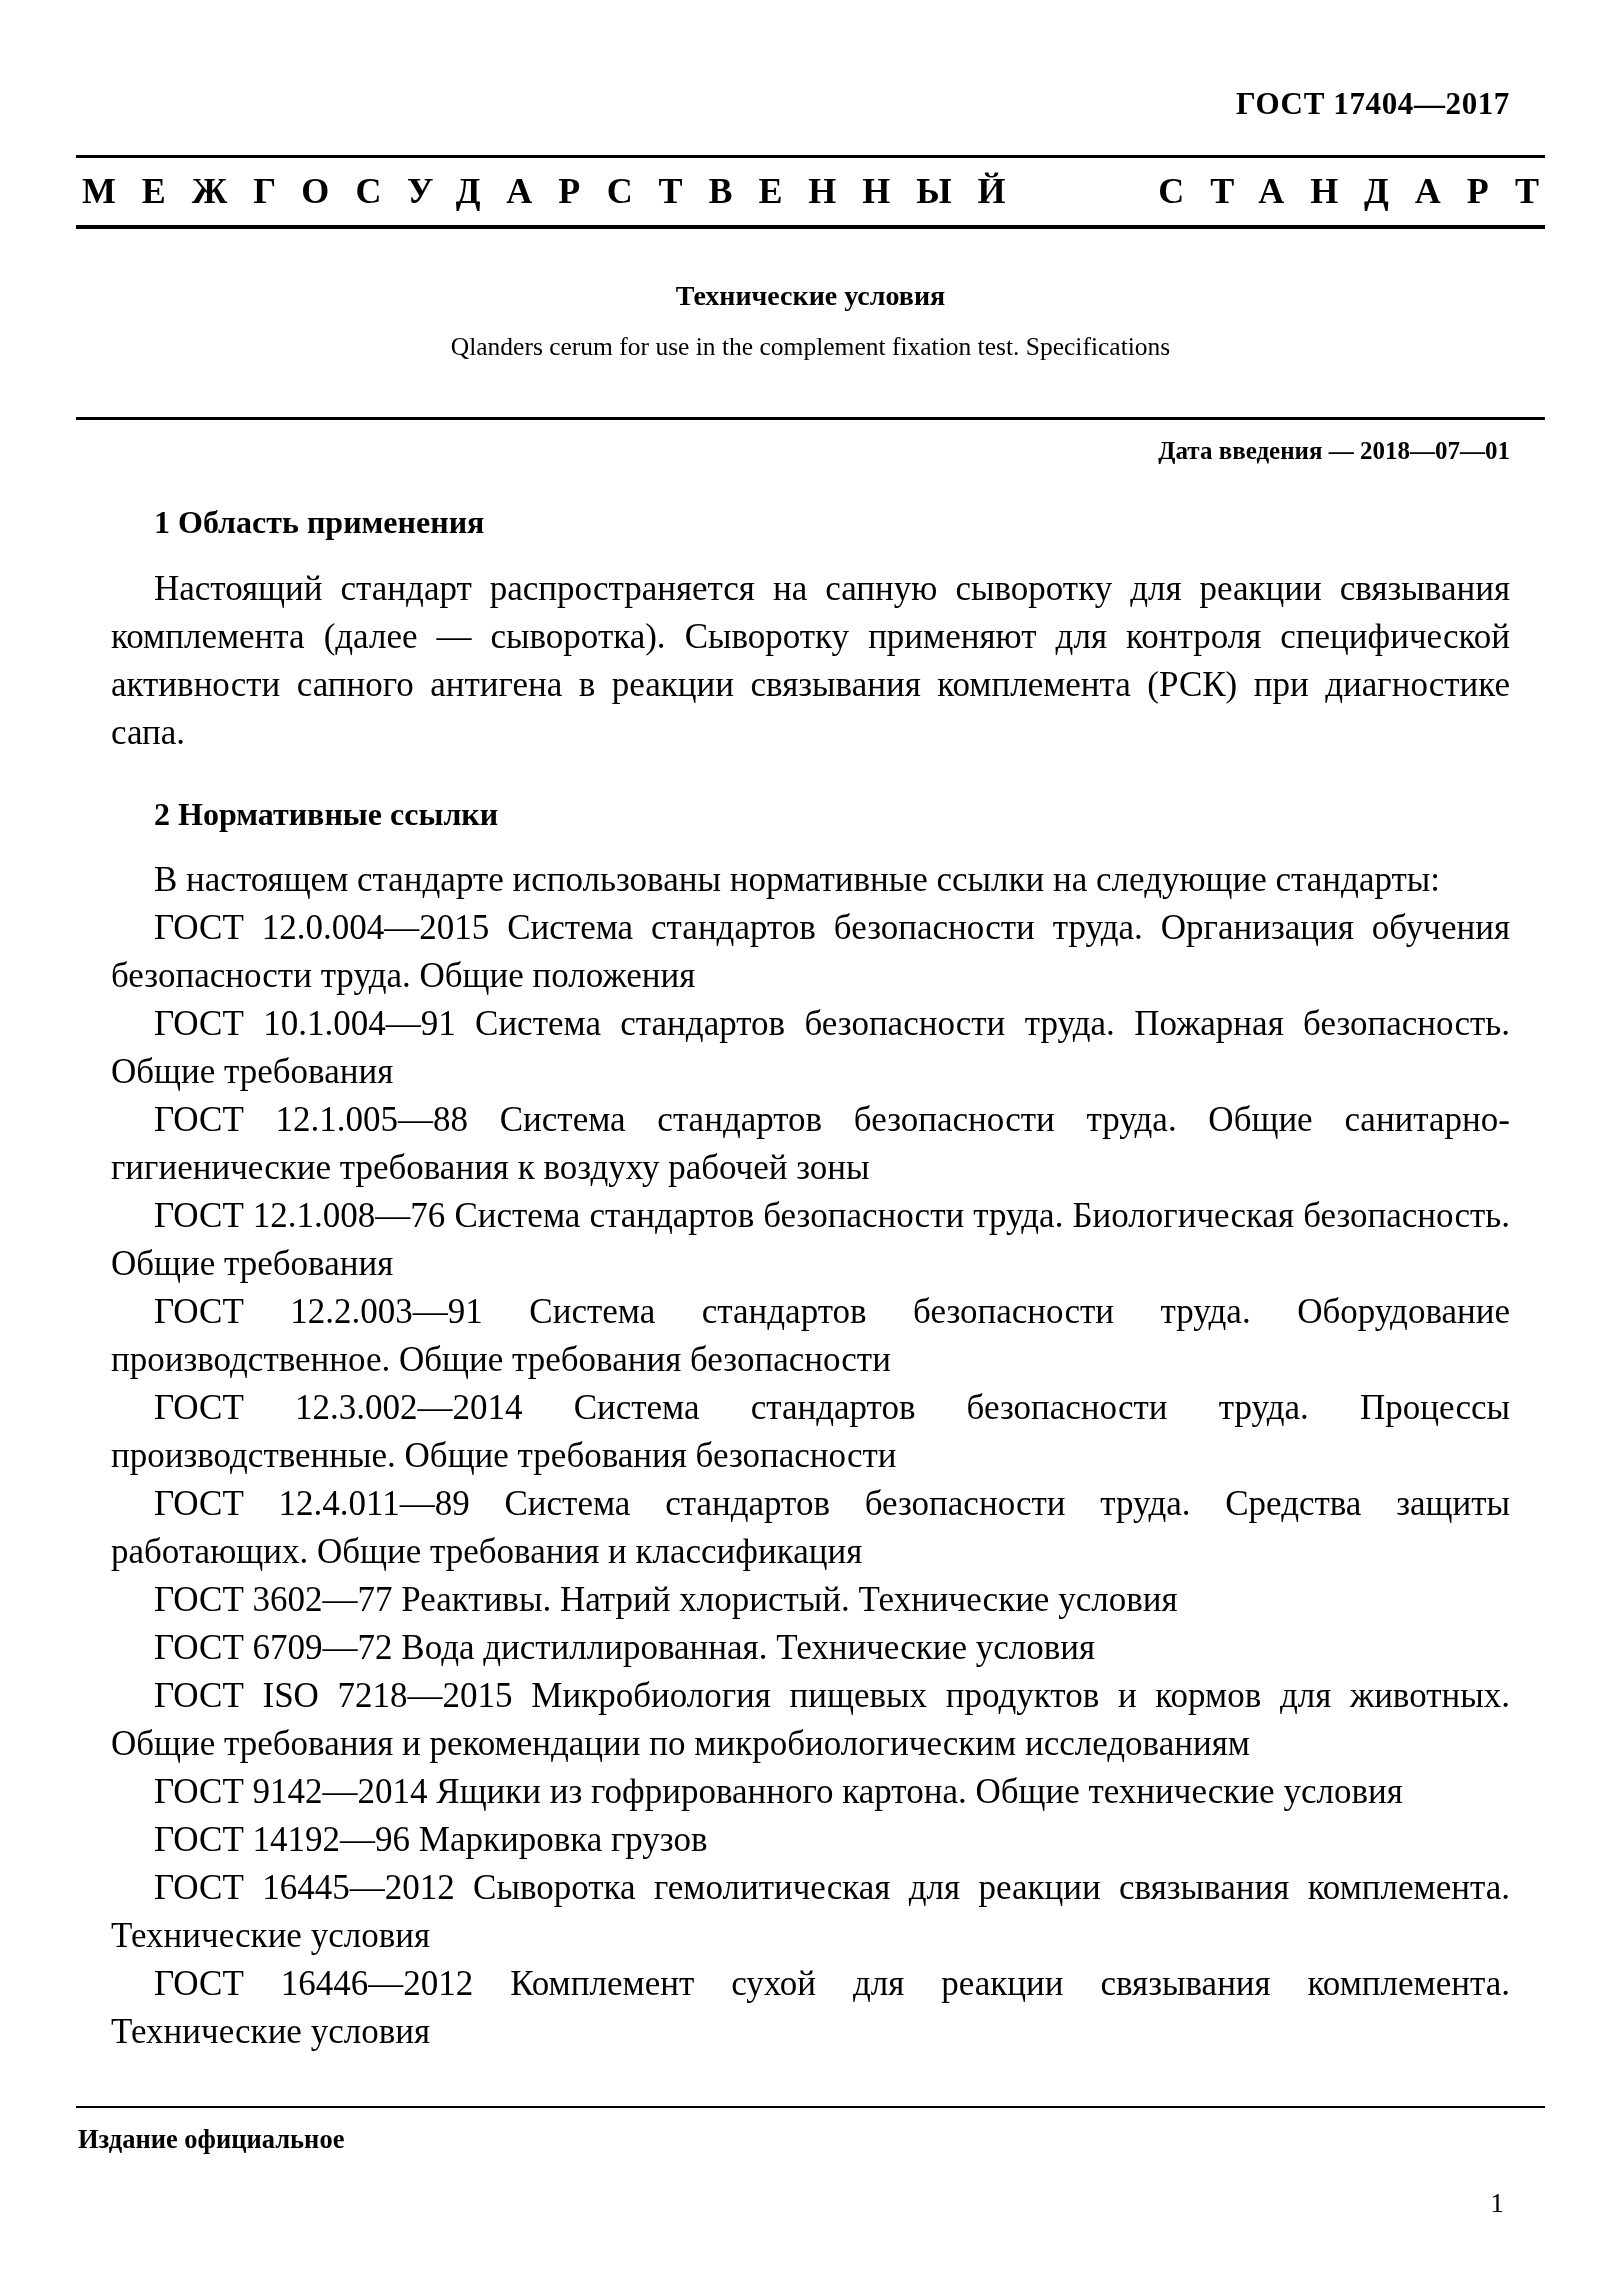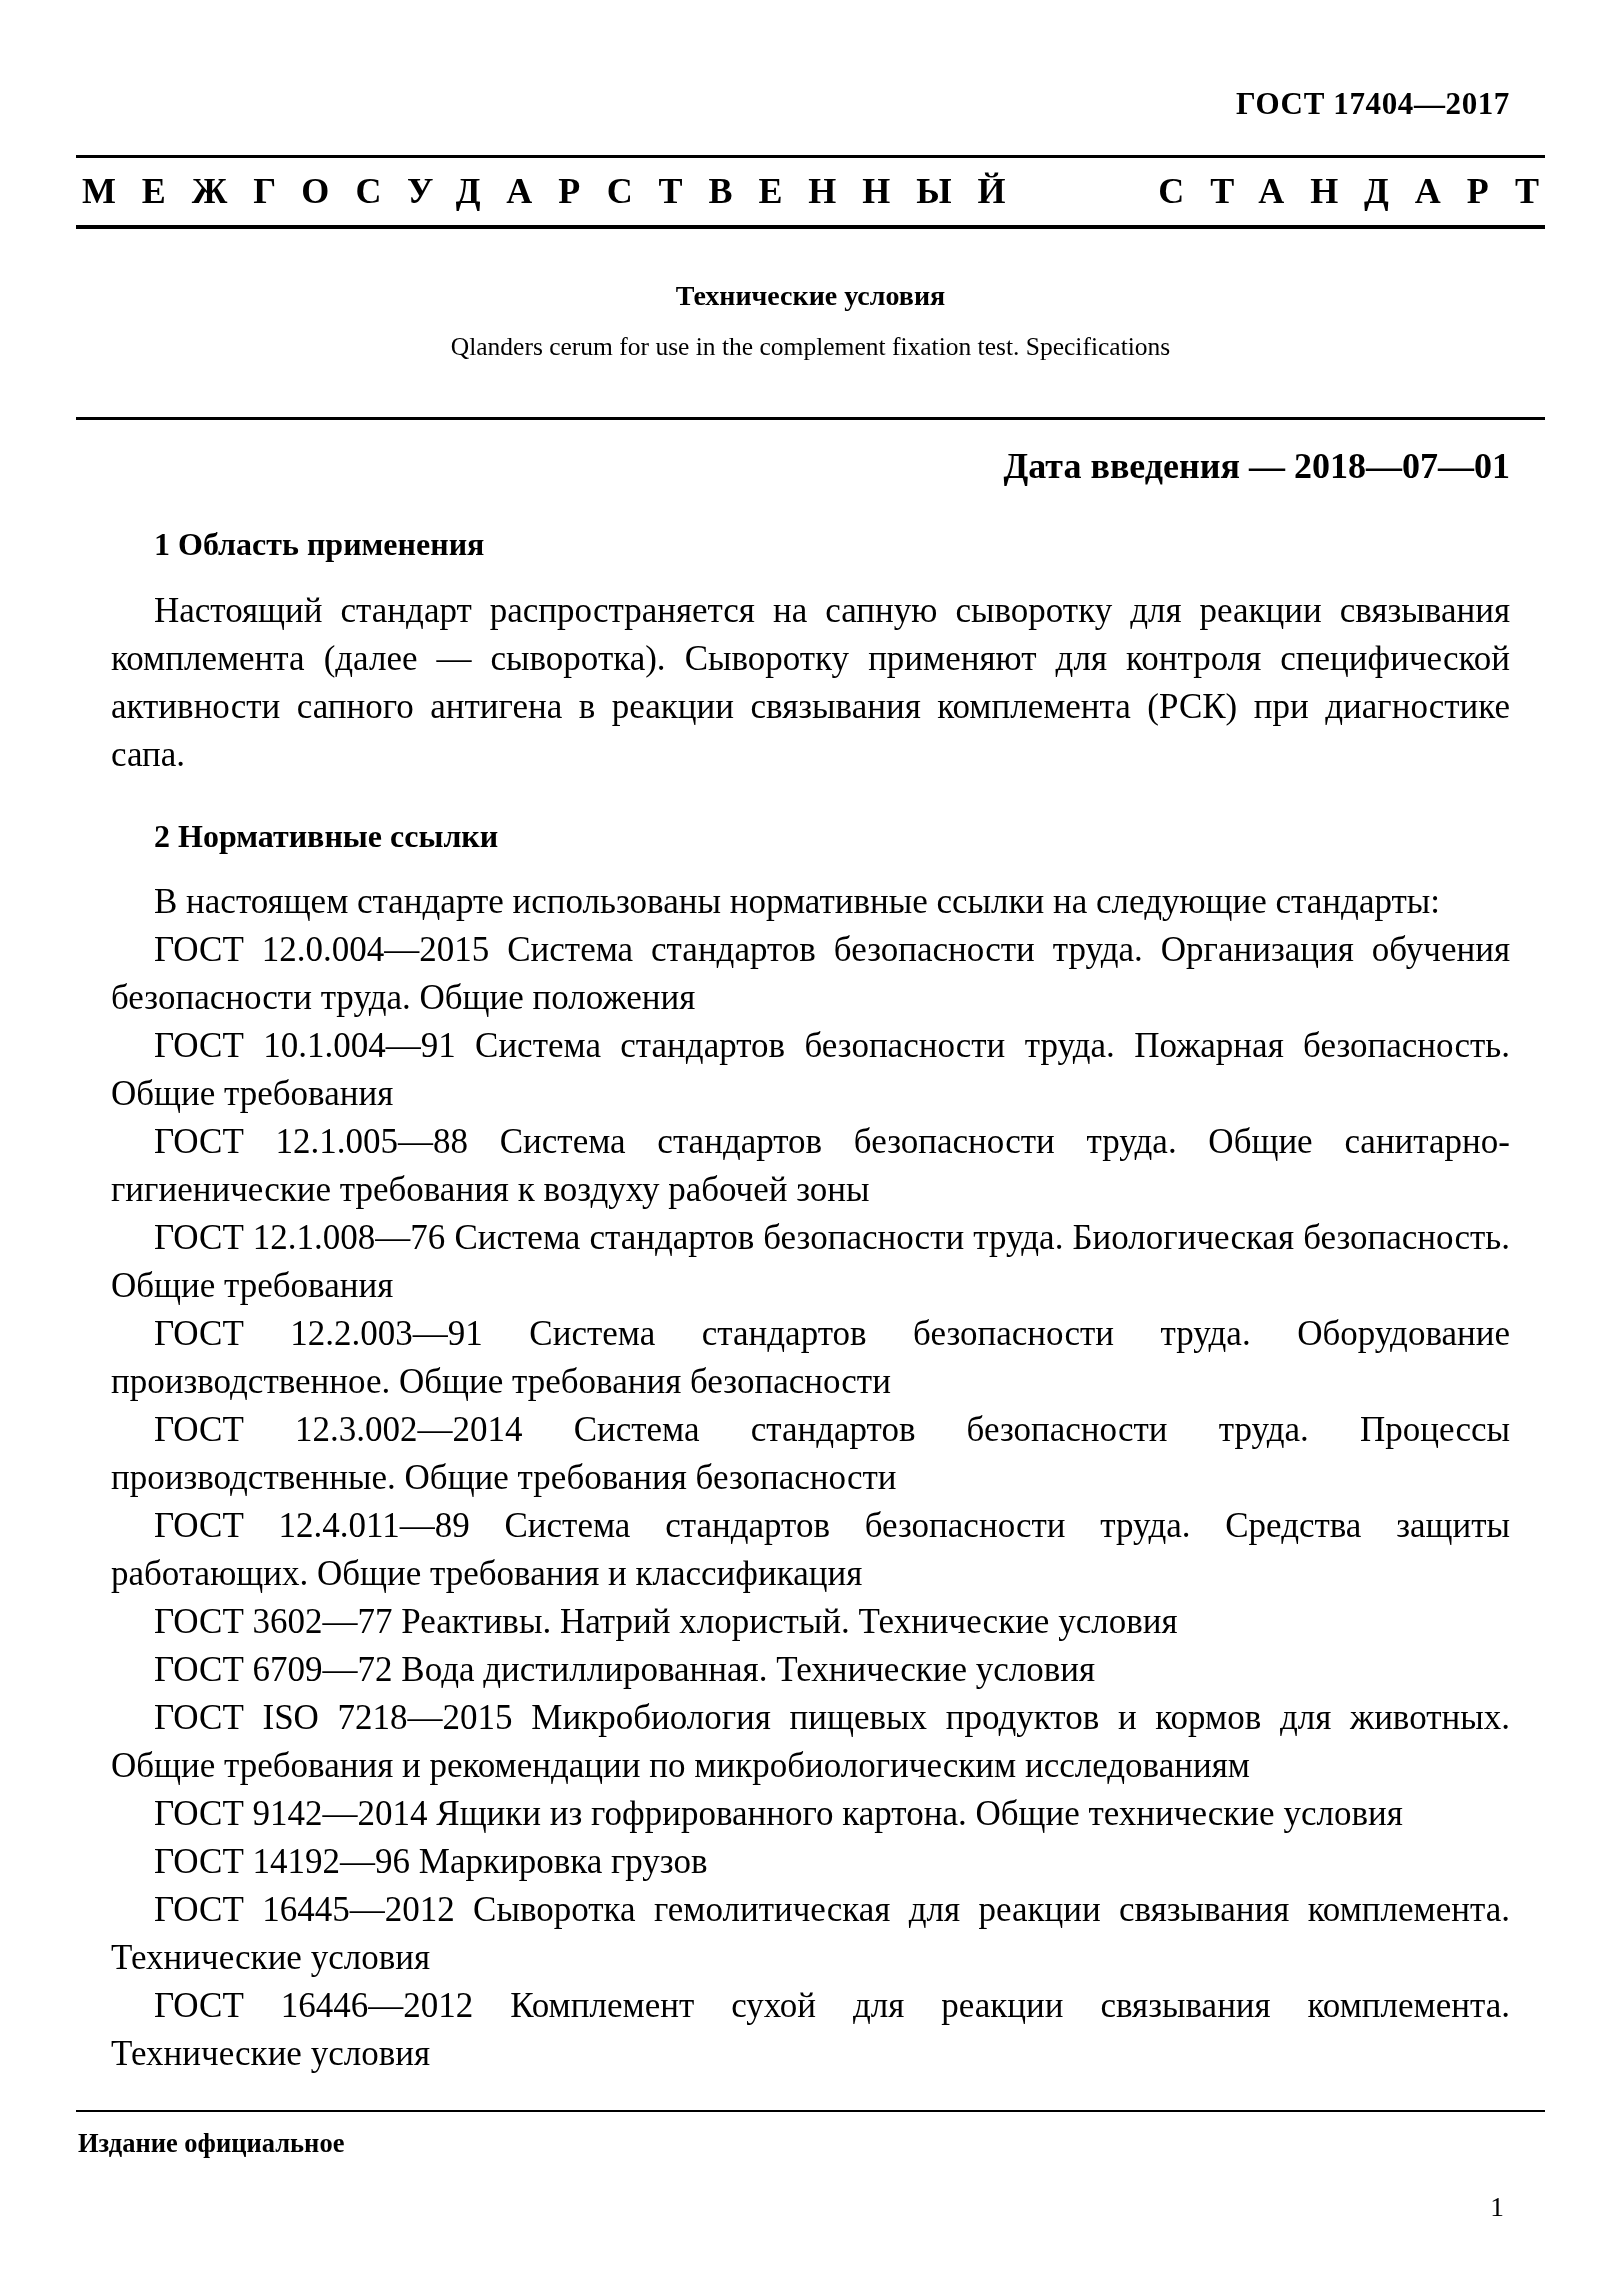--- a/index.html
+++ b/index.html
@@ -40,41 +40,41 @@
   .title-block { text-align: center; margin-top: 51px; }
   .doc-title { font-size: 29px; font-weight: bold; letter-spacing: 0.01em; }
   .doc-subtitle { font-size: 28px; font-weight: bold; margin-top: 21.6px; }
   .doc-title-en { font-size: 25.5px; font-weight: normal; margin-top: 19.6px; }
 
   .mid-rule { border-top: 3.9px solid #000; margin-top: 55px; }
 
   .effective-date {
     text-align: right;
     font-weight: bold;
-    font-size: 36px;
-    margin-top: 25px;
+    font-size: 25px;
+    margin-top: 17px;
     padding-right: 35px;
   }
 
   main { padding: 0 35px; }
 
   .section-heading {
     font-size: 32px;
     font-weight: bold;
     margin: 39px 0 23.5px 43px;
   }
 
   p.body-par {
     font-size: 35px;
     line-height: 48px;
     text-align: justify;
     text-indent: 43px;
   }
 
-  footer { margin-top: 32px; }
+  footer { margin-top: 50px; }
   .footer-rule { border-top: 2.9px solid #000; }
   .footer-note {
     font-weight: bold;
     font-size: 26.5px;
     margin-top: 15.7px;
     padding-left: 2px;
   }
   .page-number {
     text-align: right;
     font-size: 27.4px;

